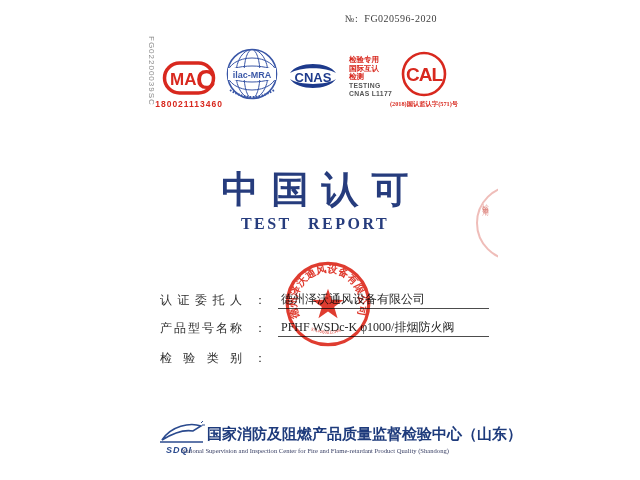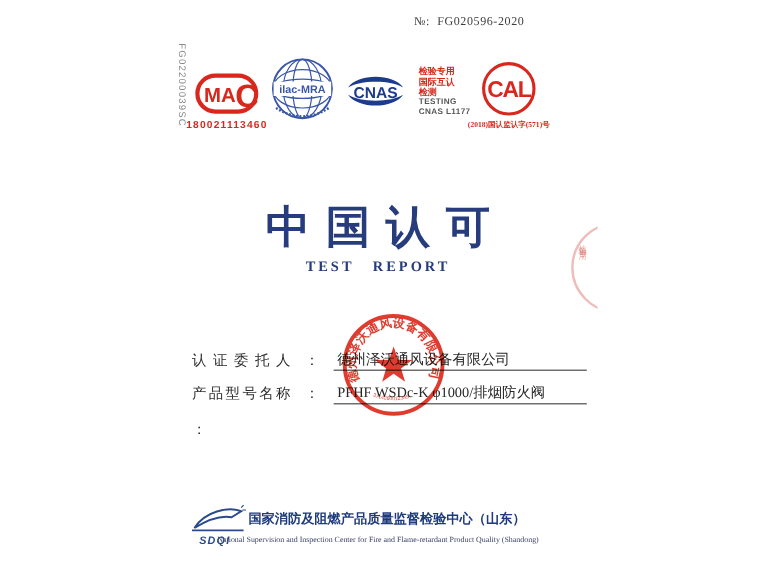--- a/index.html
+++ b/index.html
@@ -26,21 +26,21 @@
   .cal-caption { position:absolute; left:384px; top:100px; width:80px; text-align:center;
     font-size:6.3px; color:#d8281e; font-weight:bold; }
   
   .title-cn {
     position:absolute; left:145px; top:165px; width:340px; text-align:center;
     font-family:"Liberation Sans", sans-serif; font-size:37px; font-weight:bold;
     color:#263c7d; letter-spacing:13px; text-indent:13px;
   }
   .title-en {
     position:absolute; left:145px; top:215px; width:340px; text-align:center;
-    font-size:12px; font-weight:bold; color:#263c7d; letter-spacing:2.5px; word-spacing:10px;
+    font-size:16px; font-weight:bold; color:#263c7d; letter-spacing:2.5px; word-spacing:10px;
   }
   
   .ghost-seal { position:absolute; left:468px; top:172px; width:30px; height:102px; overflow:hidden; }
   .ghost-seal .ring { position:absolute; left:8px; top:13px; width:76px; height:76px;
     border:2px solid rgba(216,90,80,0.40); border-radius:50%; }
   .ghost-seal .gtxt { position:absolute; left:12px; top:26px; writing-mode:vertical-rl;
     font-size:7px; color:rgba(205,70,60,0.45); letter-spacing:2px; filter:blur(0.3px); }
   
   .field-row { position:absolute; left:160px; height:16px; display:flex; align-items:flex-end;gap:12px; }
   .row-1 { top:293px; } .row-2 { top:321px; } .row-3 { top:351px; }
@@ -48,21 +48,21 @@
     text-align:justify; text-align-last:justify; }
   .fcolon { font-size:12px; color:#2e2e2e; }
   .fline { display:inline-block; width:211px; border-bottom:1.2px solid #4c4c4c;
     font-size:12px; color:#262626; padding-left:3px; white-space:nowrap; overflow:visible; }
   
   .seal { position:absolute; left:272px; top:248px; width:112px; height:112px;
     opacity:0.92; mix-blend-mode:multiply; }
   
   .footer-logo { position:absolute; left:158px; top:419px; }
   .org-cn { position:absolute; left:207px; top:425px; width:270px;
-    font-family:"Liberation Sans", sans-serif; font-size:11px; font-weight:bold;
+    font-family:"Liberation Sans", sans-serif; font-size:15px; font-weight:bold;
     color:#1e3b7c; white-space:nowrap; }
   .org-en { position:absolute; left:150px; top:447px; width:330px; text-align:center;
     font-size:6.6px; color:#3a4166; }
 </style>
 </head>
 <body>
 
 <div class="page">
 
   <div class="report-no">
@@ -121,20 +121,21 @@
     <span class="flabel">认证委托人</span>
       <span class="fcolon">：</span>
       <span class="fline">德州泽沃通风设备有限公司</span>
   </div>
   <div class="field-row row-2">
     <span class="flabel">产品型号名称</span>
       <span class="fcolon">：</span>
       <span class="fline">PFHF WSDc-K φ1000/排烟防火阀</span>
   </div>
   <div class="field-row row-3">
+    <span class="flabel">检验类别</span>
       <span class="fcolon">：</span>
   </div>
 
   <svg class="seal" viewBox="0 0 110 110">
     <defs>
       <path id="sealArc" d="M26.9,68.1 A31,31 0 1 1 83.1,68.1" fill="none"></path>
       <path id="sealNum" d="M36,80 Q55,88 74,80" fill="none"></path>
     </defs>
     <circle cx="55" cy="55" r="40" fill="none" stroke="#dd2b1e" stroke-width="3.2"></circle>
     <polygon fill="#dd2b1e" points="55,40 58.8,50.8 70.2,51.1 61.1,58 64.4,68.9 55,62.4 45.6,68.9 48.9,58 39.8,51.1 51.2,50.8"></polygon>

